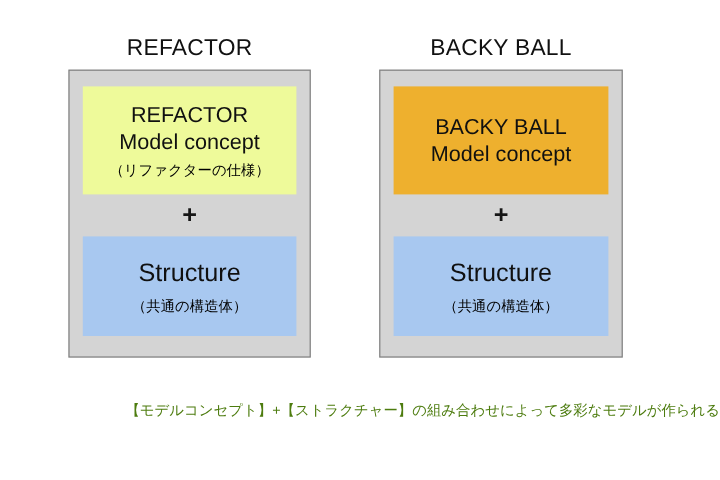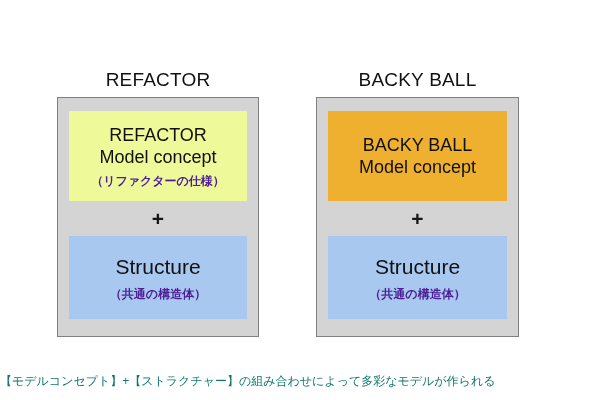--- a/index.html
+++ b/index.html
@@ -12,21 +12,20 @@
     background: #ffffff;
     font-family: "Liberation Sans", "DejaVu Sans", sans-serif;
     color: #1a1a1a;
     overflow: hidden;
     position: relative;
   }
 
   #diagram-root {
     position: absolute;
     inset: 0;
-    margin-top: 39px;
   }
 
   
   .col-title {
     position: absolute;
     top: 28px;
     height: 26px;
     line-height: 26px;
     text-align: center;
     font-size: 19px;
@@ -73,23 +72,22 @@
     white-space: nowrap;
   }
   .box-title.two-line {
     white-space: normal;
   }
   .box-sub {
     font-size: 12px;
     line-height: 16px;
     margin-top: 5px;
     text-align: center;
-    color: #4c1d95;
+    color: #000000;
     white-space: nowrap;
-    font-weight: bold;
   }
   .structure-box .box-title { font-size: 21px; line-height: 25px; }
   .structure-box .box-sub { margin-top: 7px; }
 
   
   .plus-sign {
     position: absolute;
     left: 0;
     right: 0;
     top: 106px;
@@ -101,24 +99,24 @@
     color: #161616;
     user-select: none;
   }
 
   
   .caption {
     position: absolute;
     left: 0;
     right: 0;
     top: 333px;
-    text-align: left;
+    text-align: right;
     font-size: 12px;
     line-height: 18px;
-    color: #0f766e;
+    color: #4d7c0f;
     white-space: nowrap;
   }
 </style>
 </head>
 <body style="background: rgb(255, 255, 255);">
 
 <div id="diagram-root">
 
   <div class="col-title left">REFACTOR</div>
 

